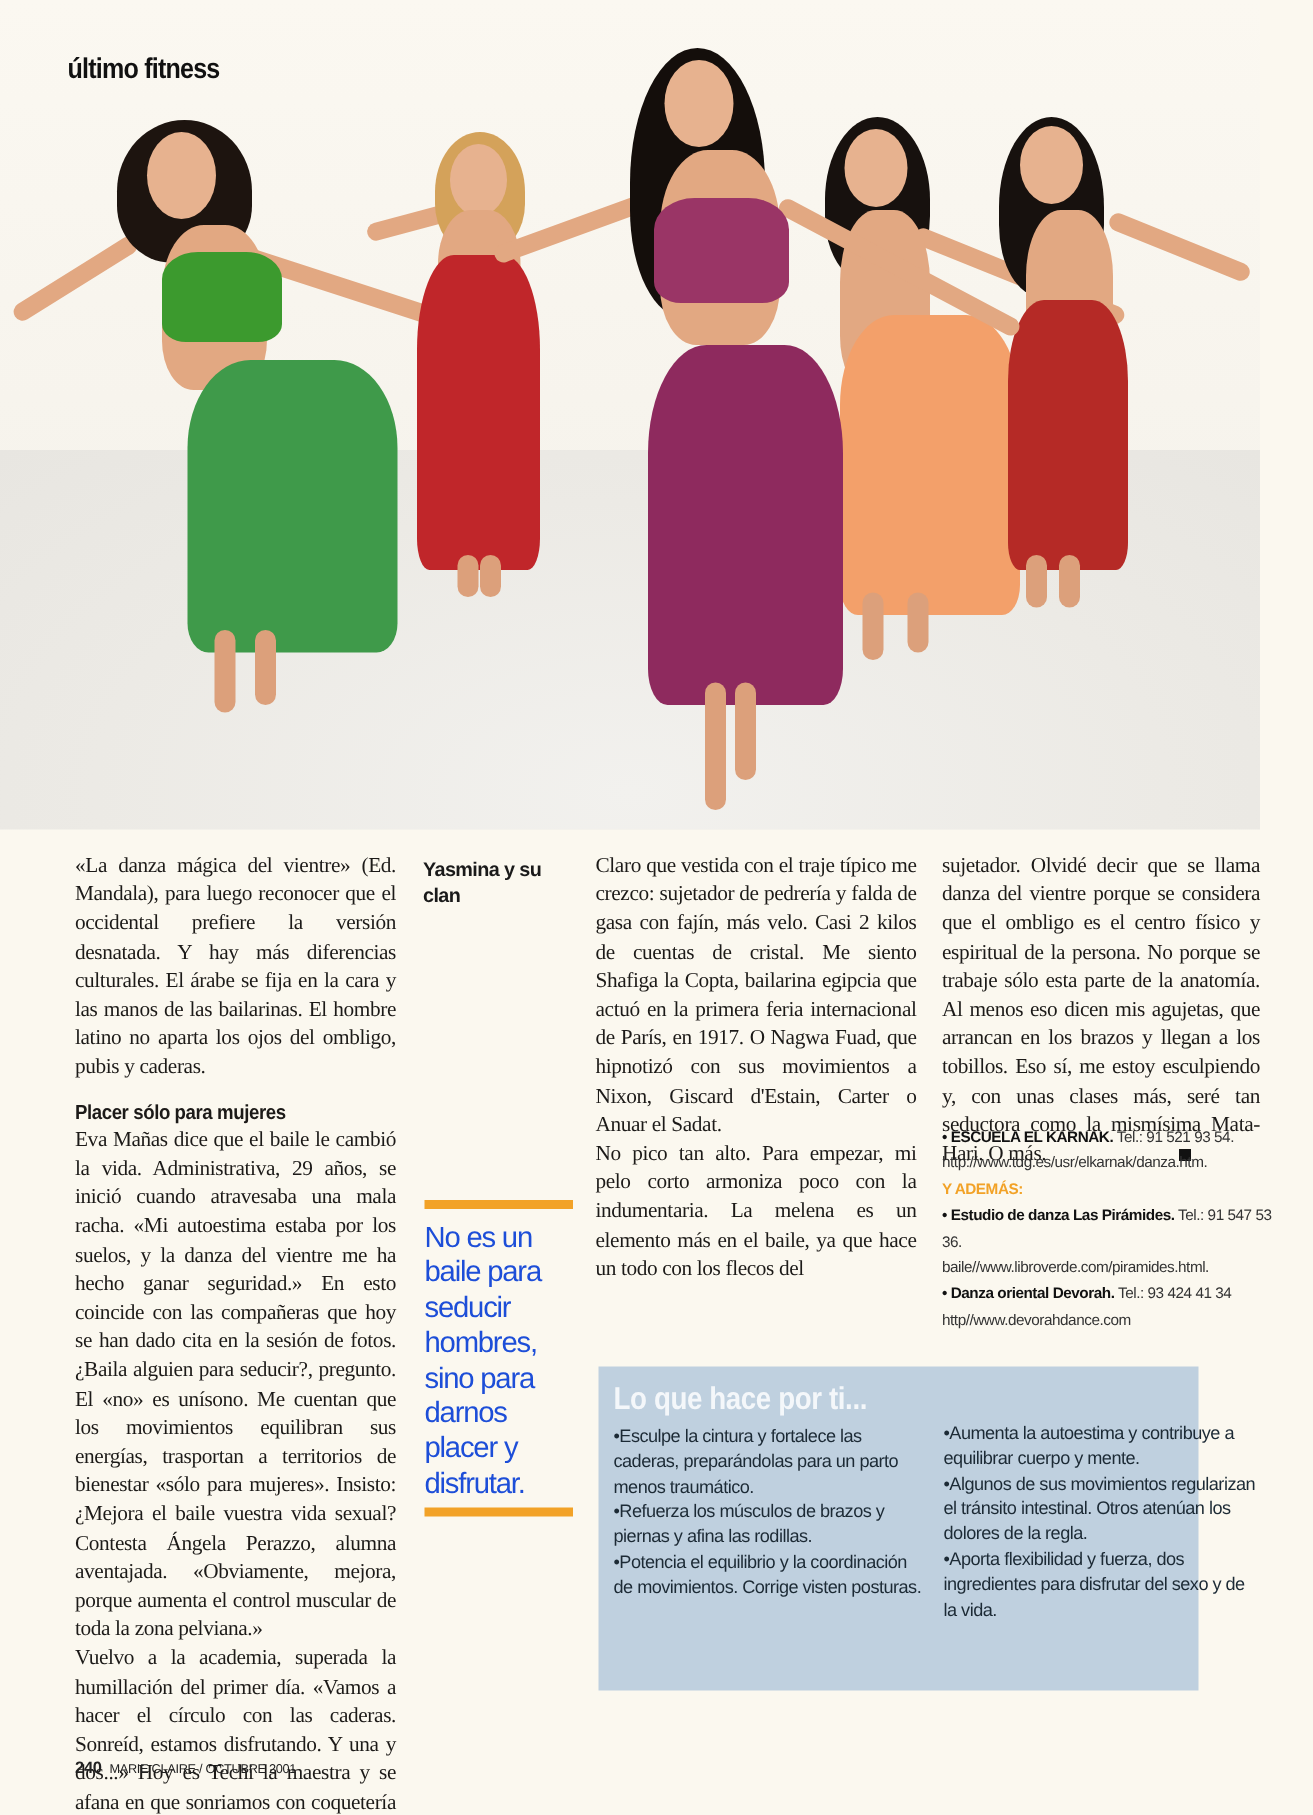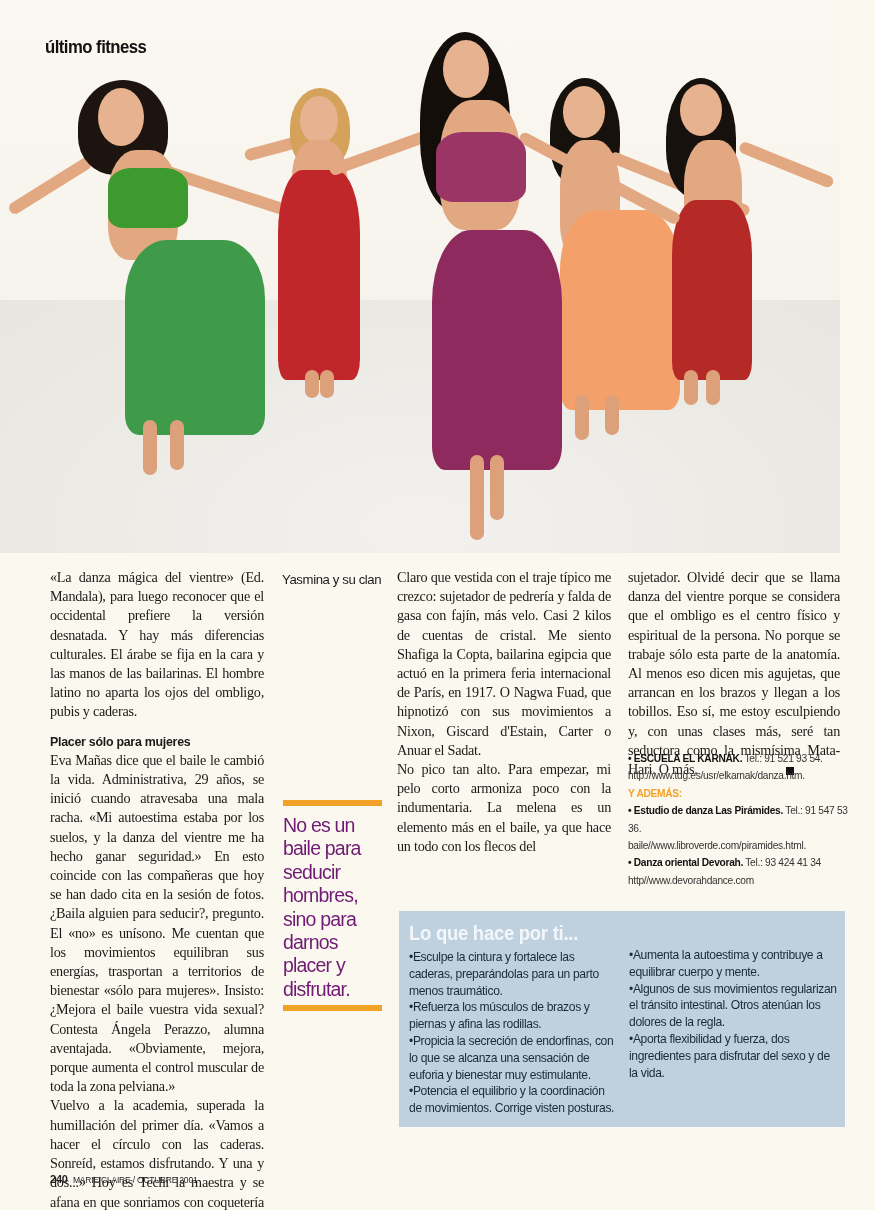--- a/index.html
+++ b/index.html
@@ -47,41 +47,41 @@
       font-family:"Liberation Sans", sans-serif; font-weight:bold;
       font-size:13.5px; margin-top:10px; margin-bottom:0; letter-spacing:-0.3px;
       transform:scaleX(0.92); transform-origin:left center; display:block;
     }
     .caption {
       position:absolute; left:282px; top:572px; width:104px;
       font-family:"Liberation Sans", sans-serif; font-size:11.3px; line-height:16.5px;
       letter-spacing:-0.35px; color:#1a1a1a;
     }
     .caption .cap-title {
-      font-weight:normal; font-size:13.2px; letter-spacing:-0.4px; margin-bottom:2px; display:block;
+      font-weight:bold; font-size:13.2px; letter-spacing:-0.4px; margin-bottom:2px; display:block;
     }
     .orange-bar { position:absolute; left:283px; width:99px; height:6px; background:#f2a227; }
     .pullquote {
       position:absolute; left:283px; top:814px; width:104px;
       font-family:"Liberation Sans", sans-serif; font-size:19.5px; line-height:23.4px;
-      letter-spacing:-0.8px; color:#701a75;
+      letter-spacing:-0.8px; color:#1d4ed8;
     }
     .endmark { display:inline-block; width:8px; height:8px; background:#111; margin-left:88px; vertical-align:middle; }
 
     .contacts {
       position:absolute; left:628px; top:750px; width:220px;
       font-family:"Liberation Sans", sans-serif; font-size:10.2px; line-height:17.4px;
       letter-spacing:-0.3px; color:#333;
     }
     .contacts .c-name { font-weight:bold; color:#111; }
     .contacts .c-url { color:#333; display:block; }
     .contacts .c-head { color:#f2a227; font-weight:bold; display:block; }
 
     .box {
-      position:absolute; left:399px; top:911px; width:446px; height:216px;
+      position:absolute; left:399px; top:911px; width:400px; height:216px;
       background:#bfd0df;
     }
     .box-title {
       position:absolute; left:10px; top:10px;
       font-family:"Liberation Sans", sans-serif; font-weight:bold; font-size:21px;
       color:#f4f7fa; letter-spacing:-0.3px;
       transform:scaleX(0.88); transform-origin:left center;
     }
     .box-col {
       position:absolute; top:38px; width:206px;
@@ -200,21 +200,20 @@
     <span class="c-name">• Danza oriental Devorah.</span><span> Tel.: 93 424 41 34</span>
     <span class="c-url">http//www.devorahdance.com</span>
   </div>
 </div>
 
 <div class="box">
   <div class="box-title">Lo que hace por ti...</div>
   <div class="box-col left">
     <p>•Esculpe la cintura y fortalece las caderas, preparándolas para un parto menos traumático.</p>
     <p>•Refuerza los músculos de brazos y piernas y afina las rodillas.</p>
-    <p>•Propicia la secreción de endorfinas, con lo que se alcanza una sensación de euforia y bienestar muy estimulante.</p>
     <p>•Potencia el equilibrio y la coordinación de movimientos. Corrige visten posturas.</p>
   </div>
   <div class="box-col right">
     <p>•Aumenta la autoestima y contribuye a equilibrar cuerpo y mente.</p>
     <p>•Algunos de sus movimientos regularizan el tránsito intestinal. Otros atenúan los dolores de la regla.</p>
     <p>•Aporta flexibilidad y fuerza, dos ingredientes para disfrutar del sexo y de la vida.</p>
   </div>
 </div>
 
 <div class="footer">

